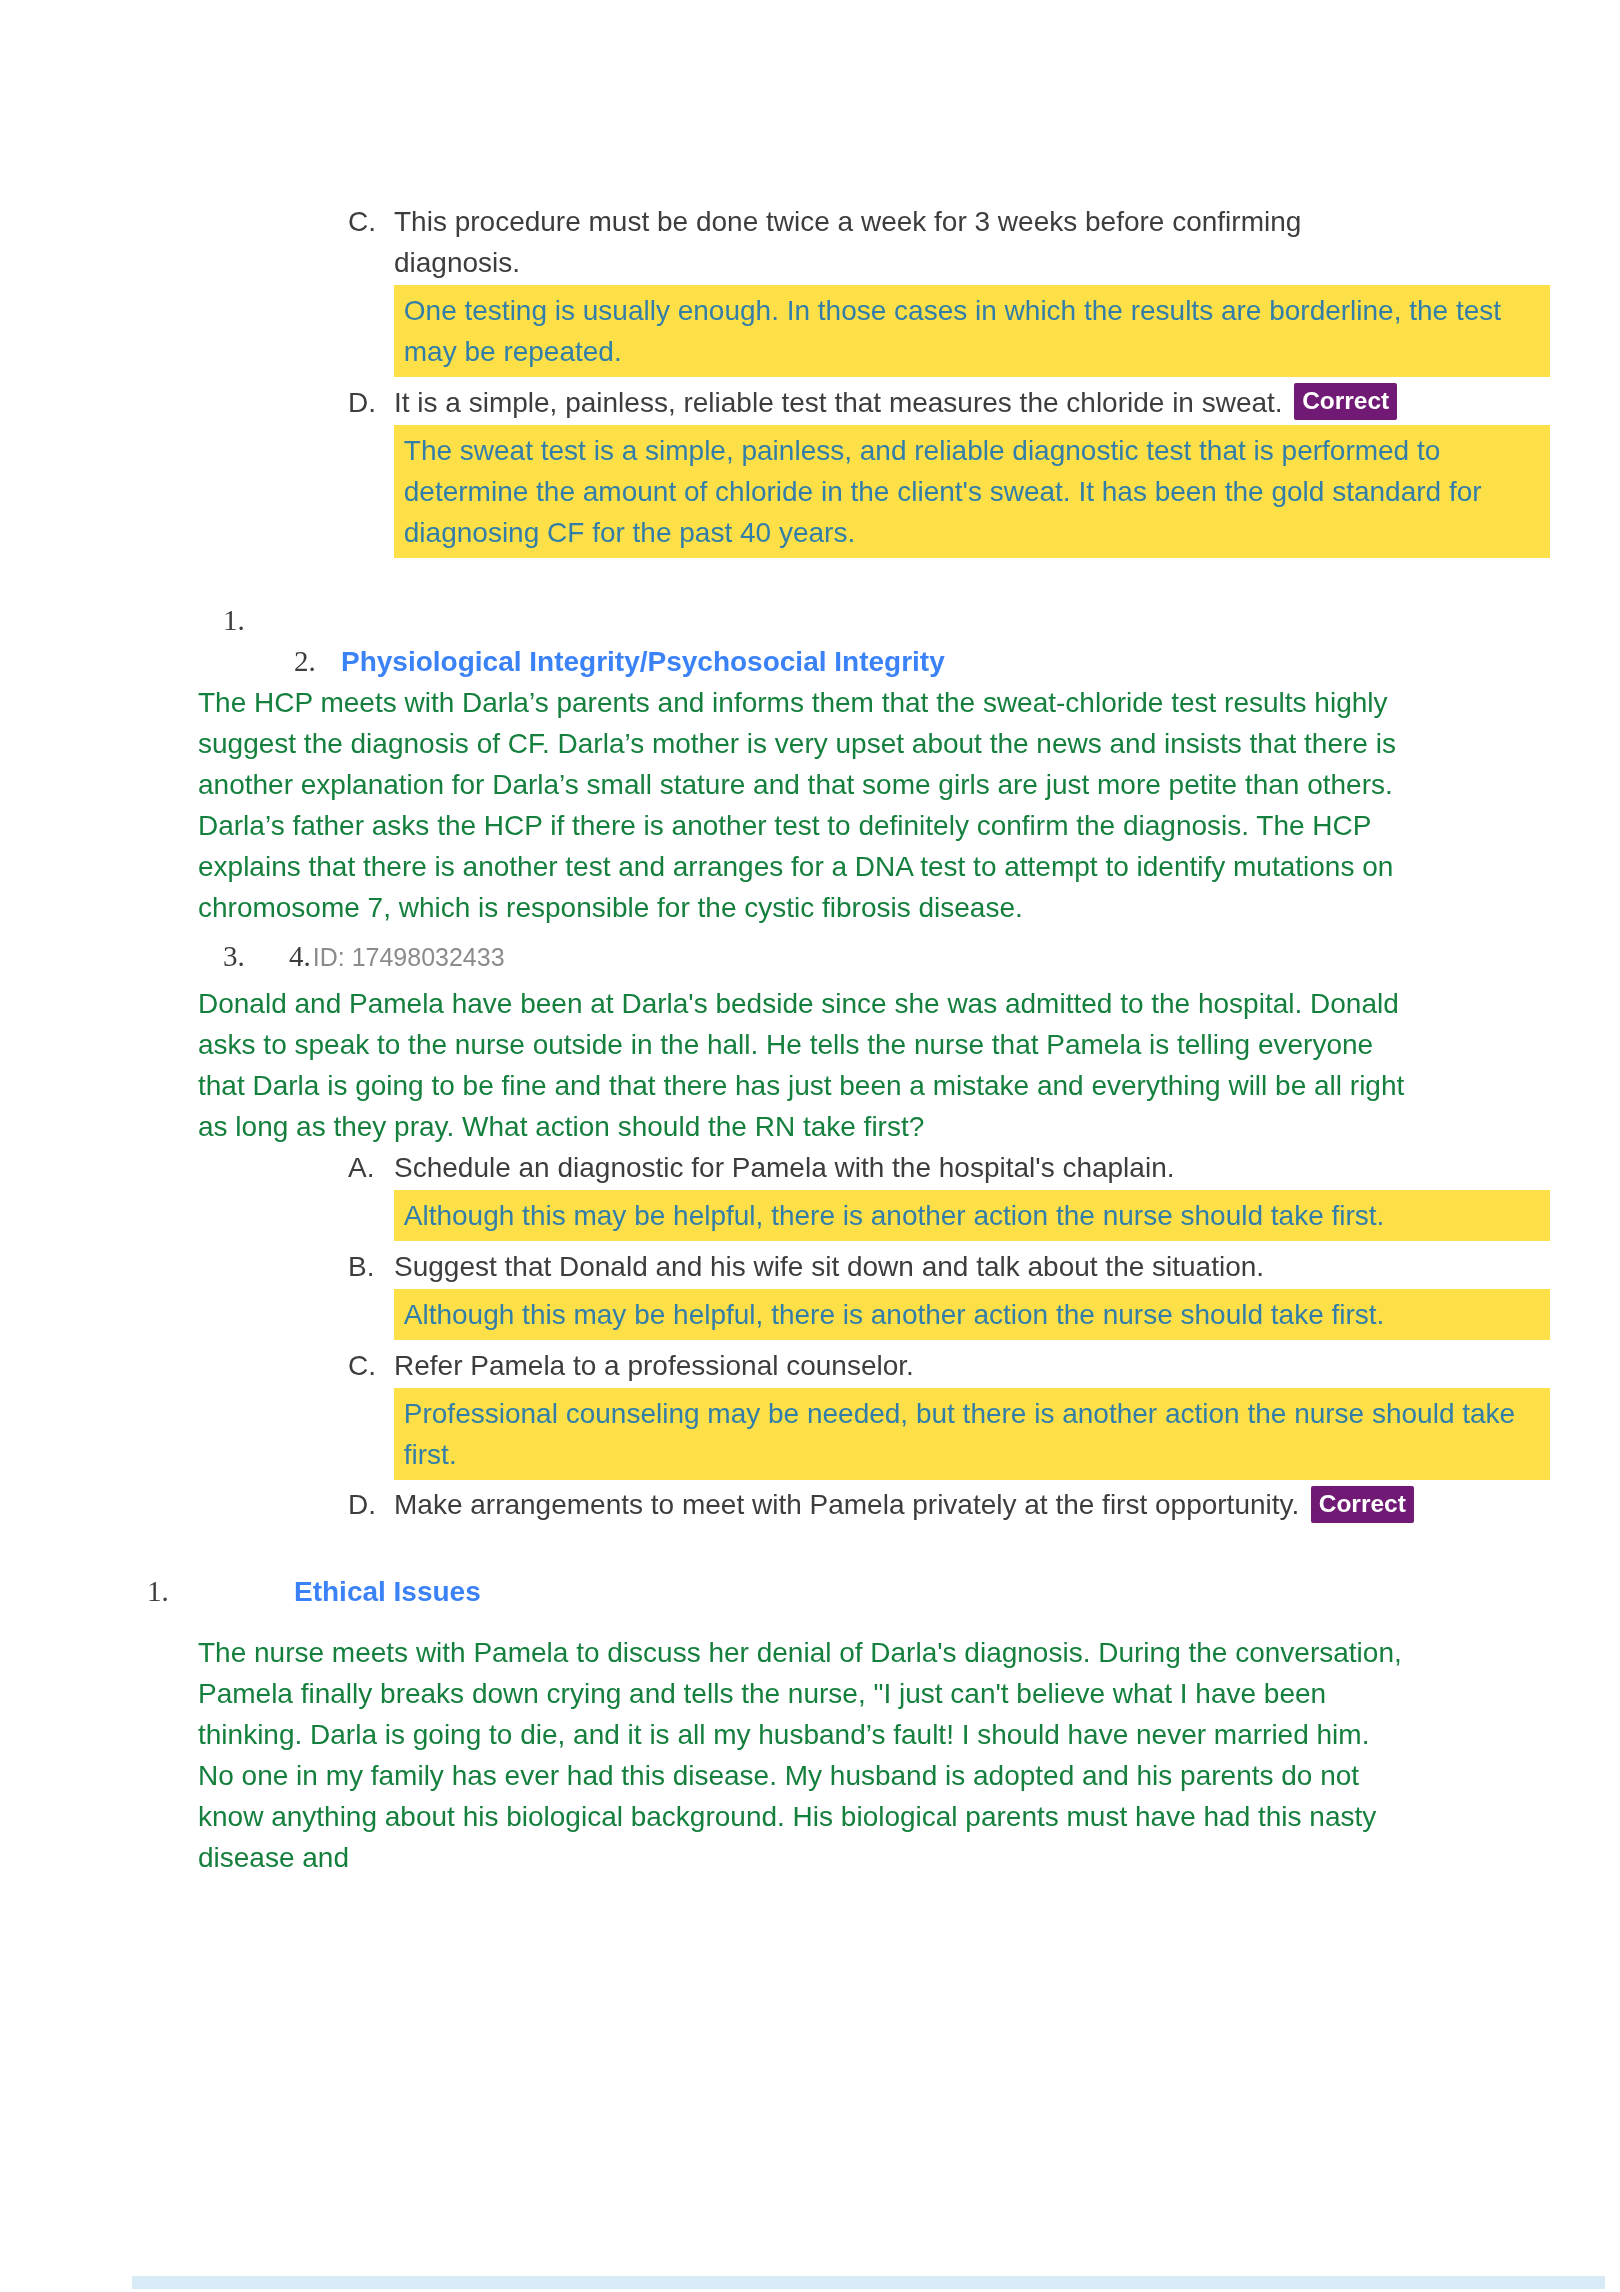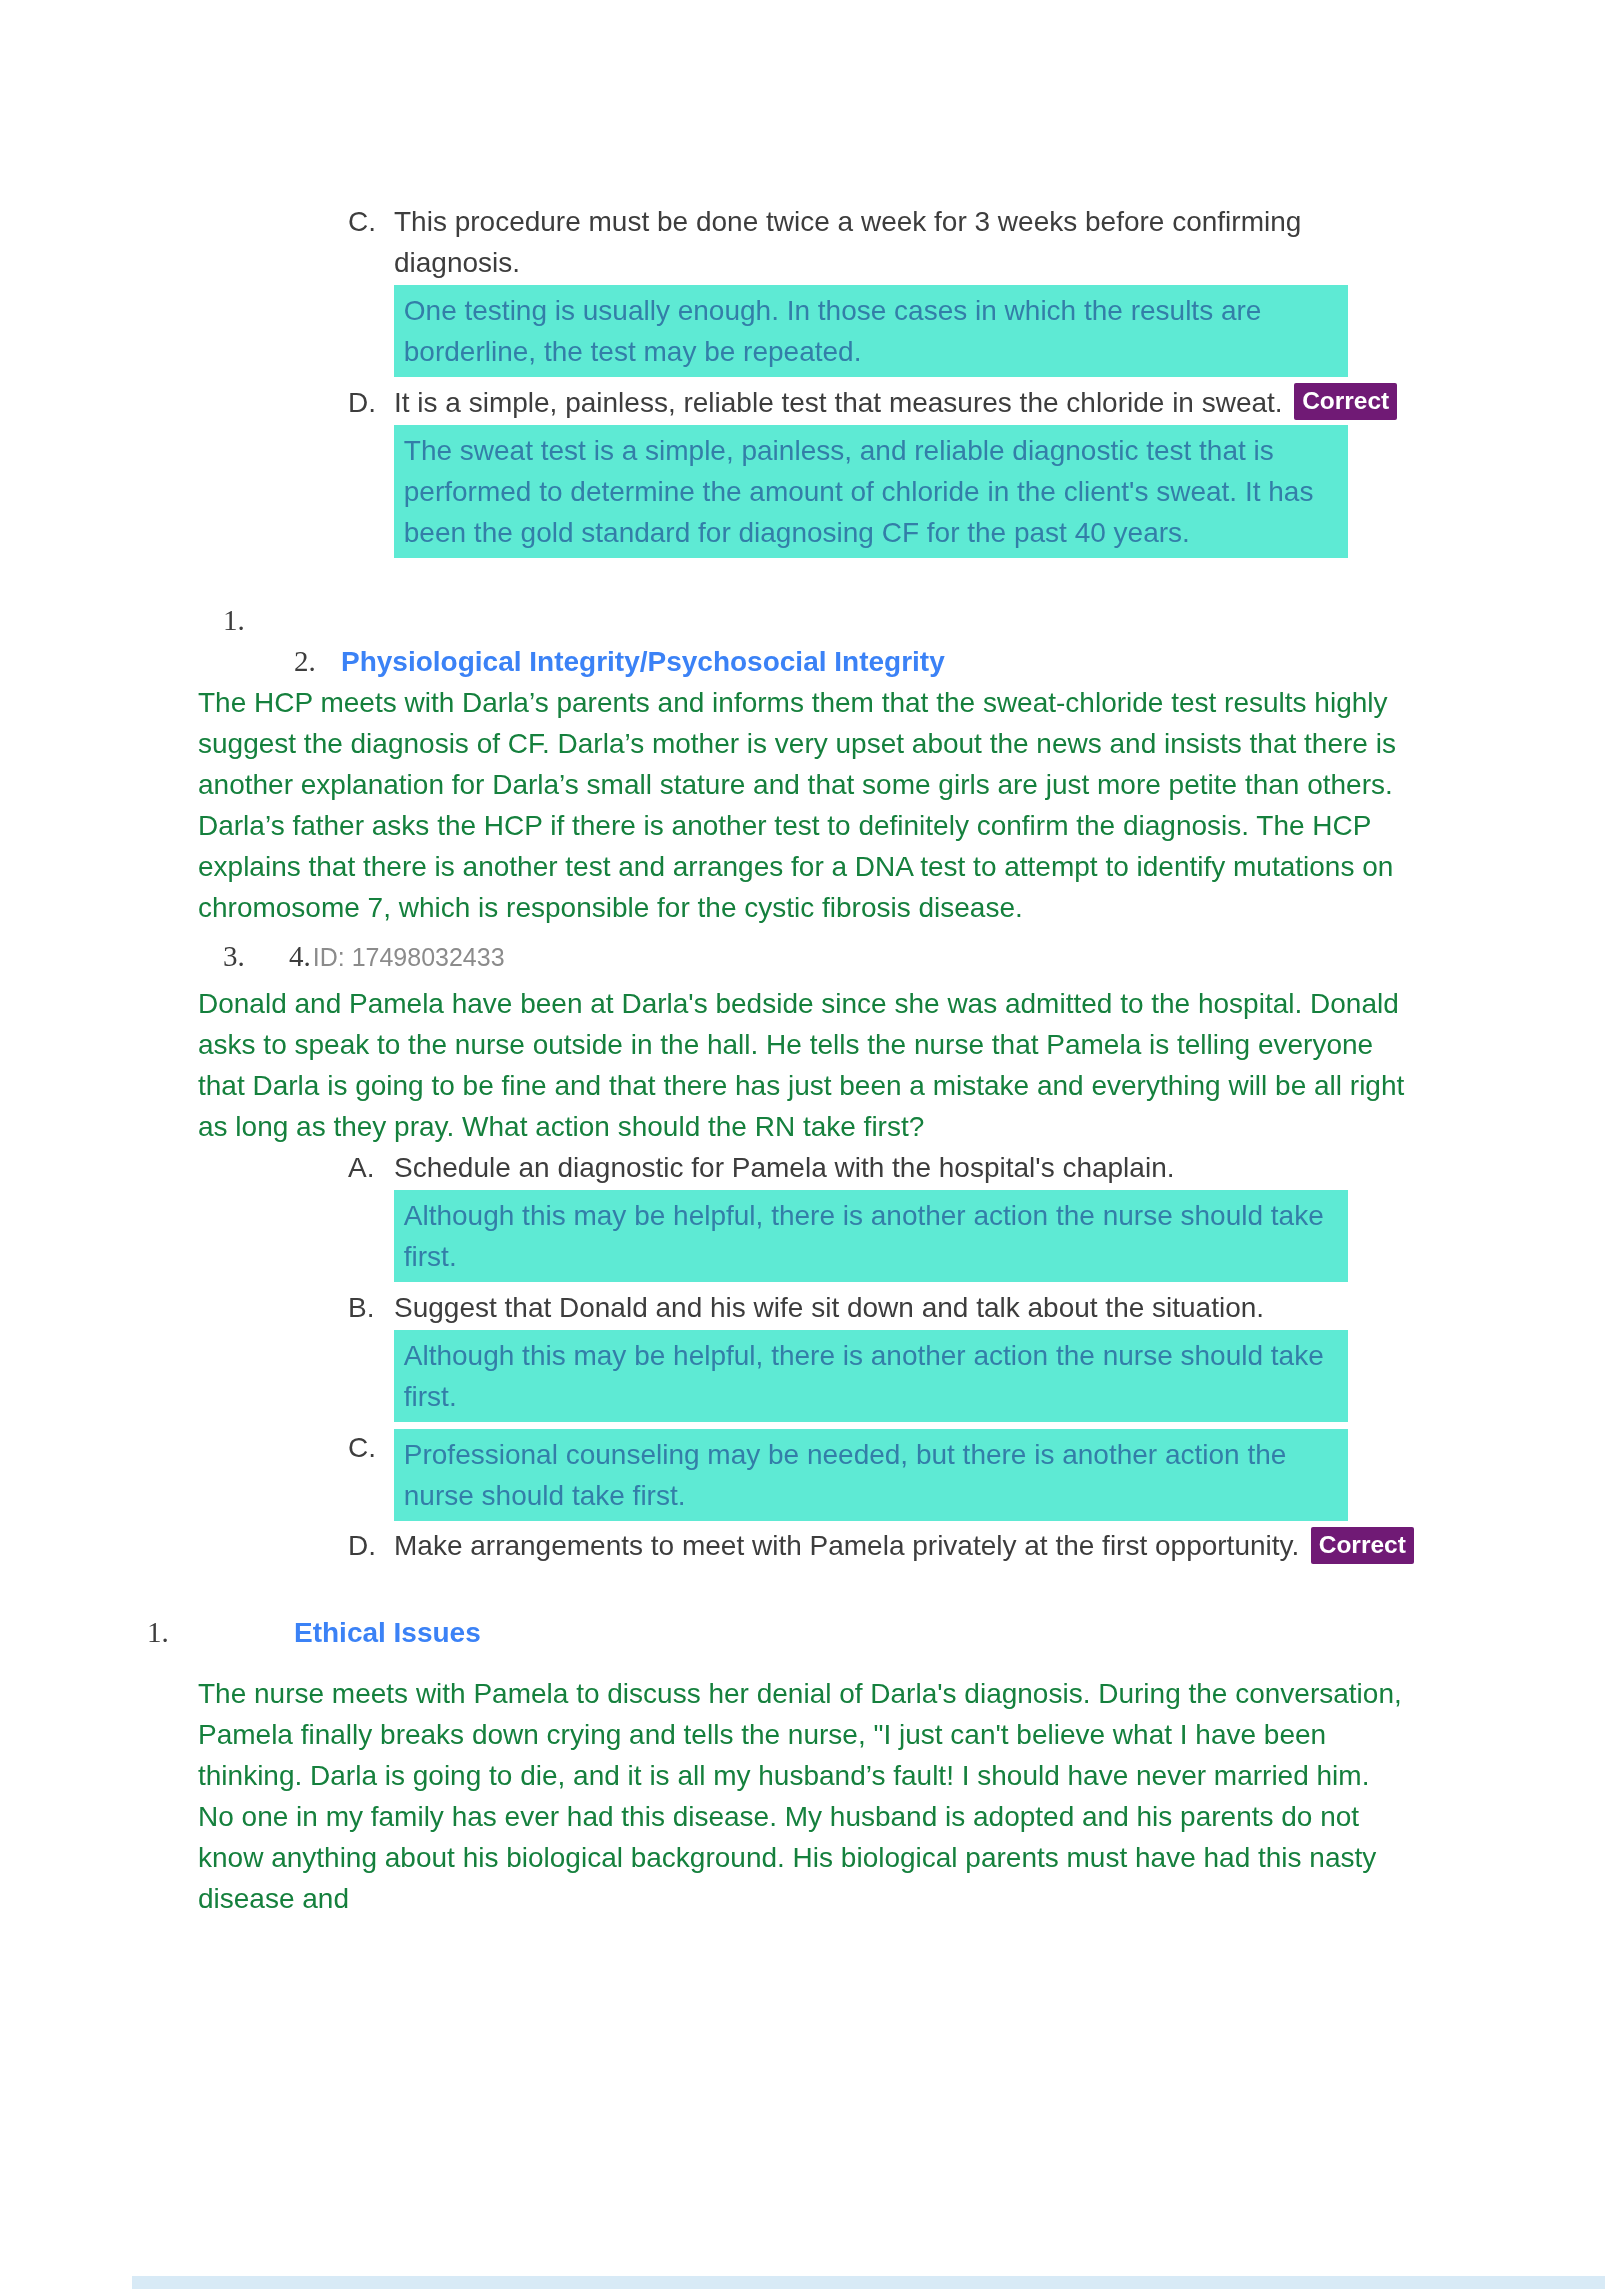--- a/index.html
+++ b/index.html
@@ -13,24 +13,24 @@
     font-size:28px; line-height:41px;
     color:#3d3d3d;
     padding-top:201px;
   }
   
   .option { display:flex; margin-left:348px; }
   .letter { flex:0 0 46px; color:#3d3d3d; }
   .opt-body { width:1044px; }
   .opt-text { width:1039px; color:#3d3d3d; }
   .rationale {
-    width:954px;
+    width:1156px;
     padding:4.9px 9.8px;
     margin:2px 0 4.9px 0;
-    background:#5eead4;
+    background:#fde047;
     color:#337ea8;
   }
   .correct-badge {
     display:inline-block;
     background:#701a75; color:#ffffff;
     font-weight:bold; font-size:24.5px; line-height:1;
     padding:5.9px 7.8px 6.9px 7.8px;
     border-radius:2px;
     position:relative; top:-2.9px;
     margin-left:3.9px;
@@ -107,20 +107,21 @@
     <div class="option">
       <span class="letter">B.</span>
       <div class="opt-body">
         <p class="opt-text">Suggest that Donald and his wife sit down and talk about the situation.</p>
         <div class="rationale">Although this may be helpful, there is another action the nurse should take first.</div>
       </div>
     </div>
     <div class="option">
       <span class="letter">C.</span>
       <div class="opt-body">
+        <p class="opt-text">Refer Pamela to a professional counselor.</p>
         <div class="rationale">Professional counseling may be needed, but there is another action the nurse should take first.</div>
       </div>
     </div>
     <div class="option">
       <span class="letter">D.</span>
       <div class="opt-body">
         <p class="opt-text"><span>Make arrangements to meet with Pamela privately at the first opportunity.</span> <span class="correct-badge">Correct</span></p>
       </div>
     </div>
   </section>

